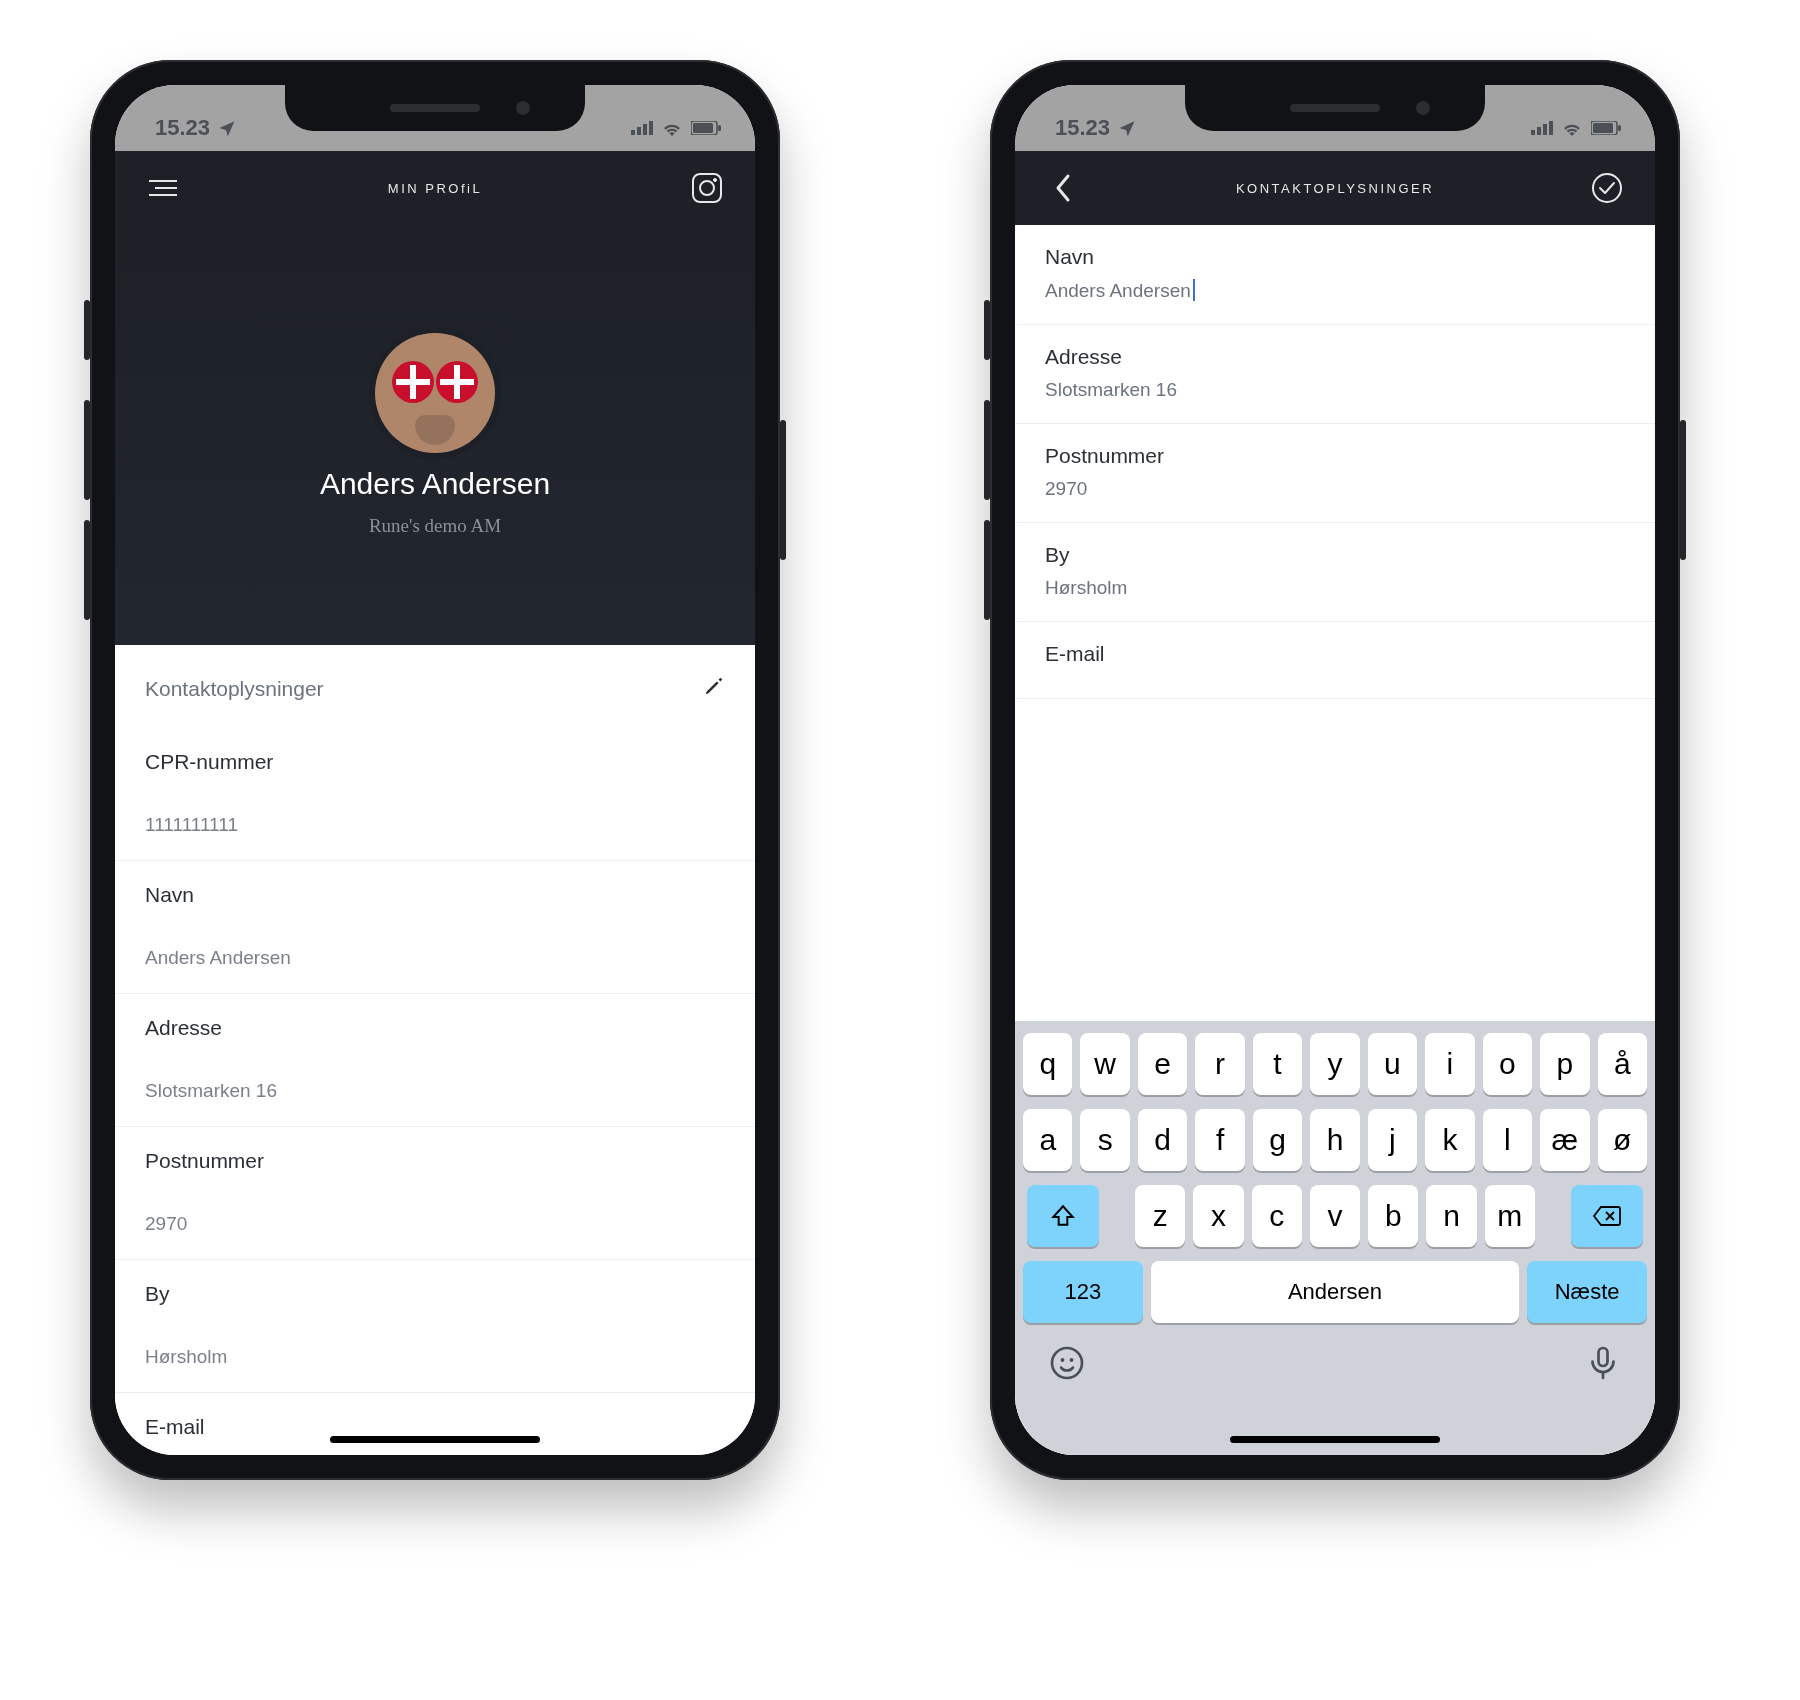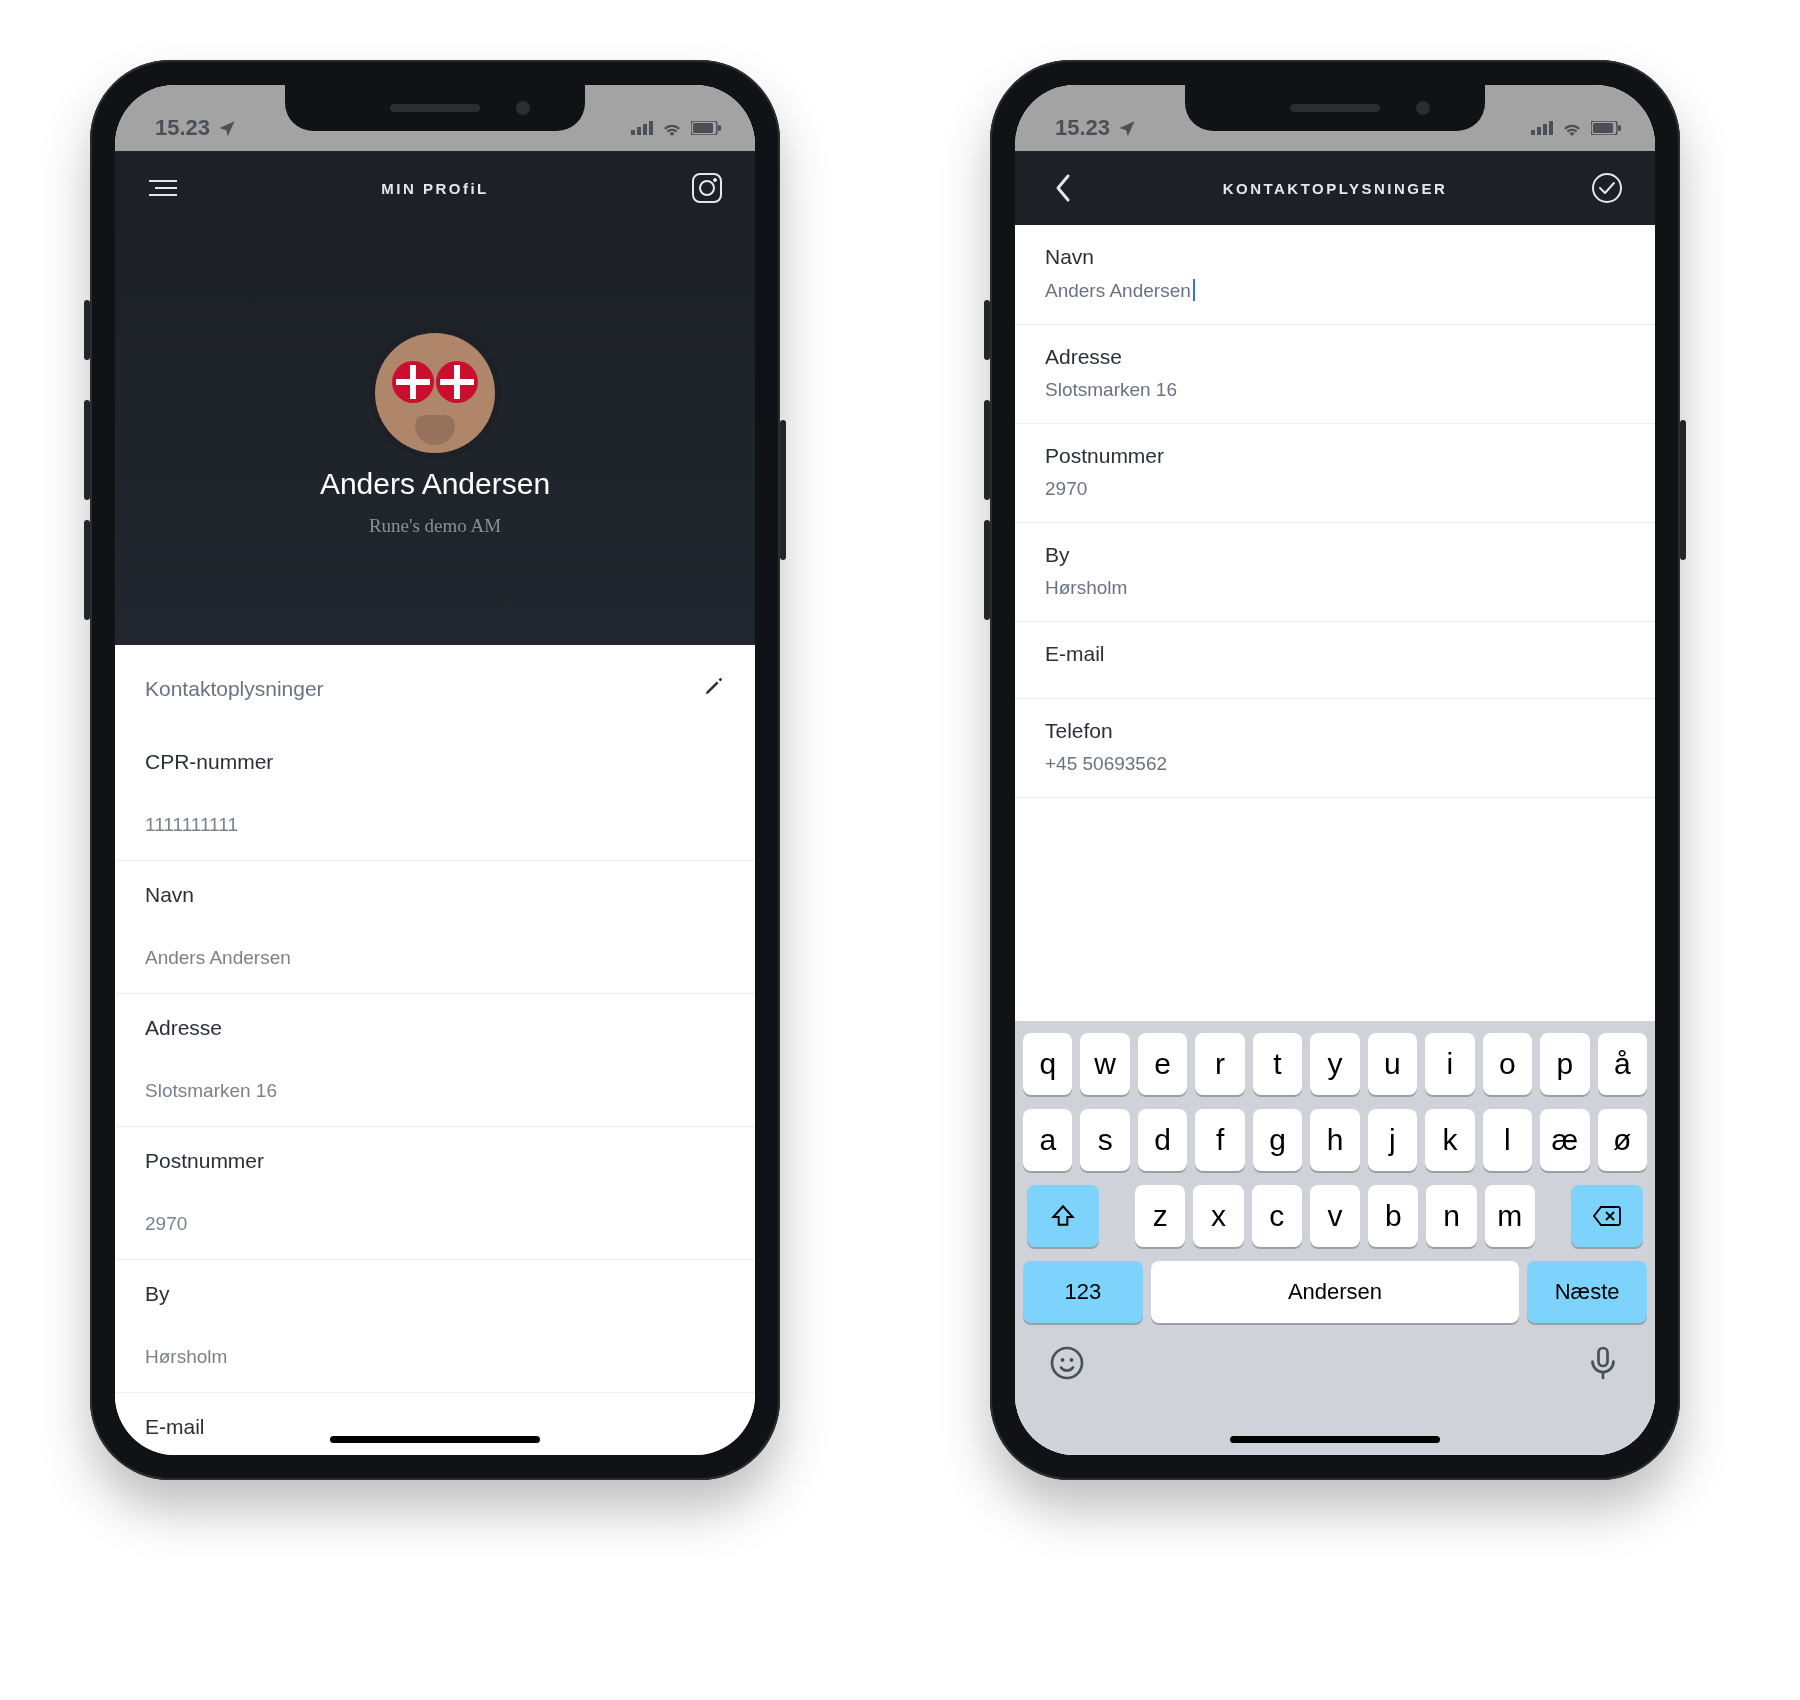--- a/index.html
+++ b/index.html
@@ -84,23 +84,23 @@
   .navbar {
     height: 74px;
     display:flex;
     align-items:center;
     justify-content:space-between;
     padding: 0 28px;
     background:#1d2027;
   }
   .nav-title {
     color:#e6e7ea;
-    font-size: 15px;
+    font-size: 13px;
     letter-spacing: 2.5px;
-    font-weight:700;
+    font-weight:400;
   }
   .nav-icon { width:40px; display:flex; justify-content:center; }
   .nav-icon svg { stroke:#e6e7ea; fill:none; }
 
   
   .hero {
     background: linear-gradient(180deg,#1d2027 0%, #22262e 100%);
     height: 420px;
     display:flex;
     flex-direction:column;
@@ -374,24 +374,20 @@
             <div class="form-row">
               <div class="flabel">Postnummer</div>
               <div class="fval">2970</div>
             </div>
             <div class="form-row">
               <div class="flabel">By</div>
               <div class="fval">Hørsholm</div>
             </div>
             <div class="form-row">
               <div class="flabel">E-mail</div>
-            </div>
-            <div class="form-row">
-              <div class="flabel">Telefon</div>
-              <div class="fval">+45 50693562</div>
             </div>
           </div>
       </div>
 
       <div class="keyboard">
         <div class="krow r1" id="krow1">
             <div class="key">q</div>
             <div class="key">w</div>
             <div class="key">e</div>
             <div class="key">r</div>

